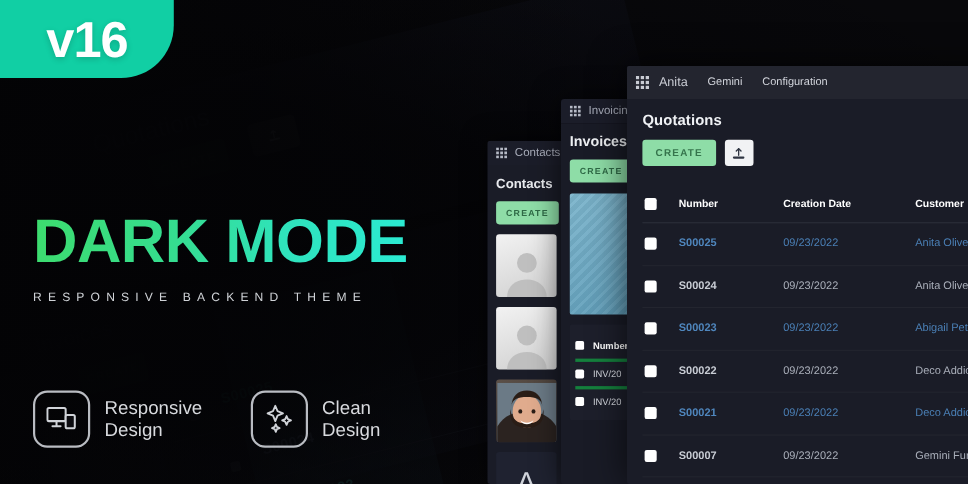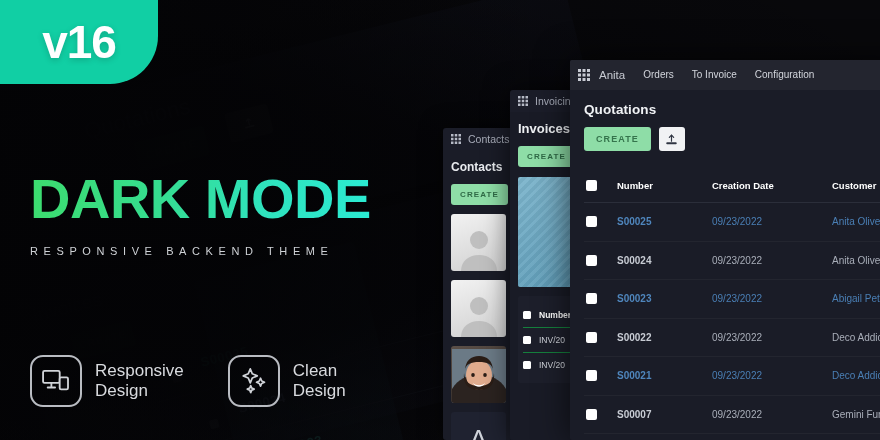--- a/index.html
+++ b/index.html
@@ -57,34 +57,34 @@
   .vignette {
     position:absolute; inset:0; pointer-events:none;
     background:
       radial-gradient(120% 95% at 16% 50%, rgba(3,3,5,.94) 0%, rgba(3,3,5,.80) 32%, rgba(3,3,5,.25) 62%, rgba(3,3,5,0) 84%),
       linear-gradient(90deg, rgba(4,4,6,.96) 0%, rgba(4,4,6,.72) 26%, rgba(4,4,6,.18) 48%, rgba(4,4,6,0) 62%);
   }
 
   
   .v16 {
     position:absolute; left:0; top:0;
-    width:158px; height:84px;
+    width:158px; height:71px;
     background:#11cfa4;
     border-bottom-right-radius:48px;
     display:flex; align-items:center; justify-content:center;
     z-index:30;
   }
   .v16 span {
     color:#ffffff; font-size:46px; font-weight:700;
     letter-spacing:-1px; line-height:1;
     text-shadow:0 2px 6px rgba(0,0,0,.18);
   }
 
   
-  .hero { position:absolute; left:30px; top:172px; z-index:25; }
+  .hero { position:absolute; left:30px; top:192px; z-index:25; }
   .hero-title {
     font-size:56px; font-weight:800; line-height:.98;
     letter-spacing:-0.5px;
     background:linear-gradient(95deg,#3ddc6e 0%, #35dd90 38%, #2fe3bd 68%, #2bebd3 100%);
     -webkit-background-clip:text; background-clip:text;
     -webkit-text-fill-color:transparent; color:transparent;
     white-space:nowrap;
   }
   .hero-sub {
     margin-top:18px;
@@ -161,21 +161,21 @@
     margin-top:10px; width:72px; height:110px; border-radius:2px;
     background:linear-gradient(150deg,#7db5cc,#5e9cb8);
     position:relative; overflow:hidden;
   }
   .inv-img::after{
     content:""; position:absolute; inset:0;
     background:repeating-linear-gradient(135deg,rgba(255,255,255,.05) 0 3px,rgba(0,0,0,.04) 3px 7px);
   }
   .inv-table { margin-top:9px; background:#1d1f2b; border-radius:2px; padding:6px 5px; }
   .inv-trow { display:flex; align-items:center; gap:8px; height:25px; }
-  .inv-trow + .inv-trow { border-top:1px solid #15803d; }
+  .inv-trow + .inv-trow { border-top:3px solid #15803d; }
   .chk-sm {
     width:8px; height:8px; flex:none; background:#fff; border-radius:1.5px;
   }
   .inv-cell { font-size:8.5px; color:#d3d6dd; white-space:nowrap; }
   .inv-cell.head { font-weight:700; color:#fff; }
 
   
   .sales {
     position:absolute; left:570px; top:60px;
     width:340px; height:380px;
@@ -370,22 +370,21 @@
             <rect x="9" y="0" width="3" height="3"></rect>
           <rect x="0" y="4.5" width="3" height="3"></rect>
             <rect x="4.5" y="4.5" width="3" height="3"></rect>
             <rect x="9" y="4.5" width="3" height="3"></rect>
           <rect x="0" y="9" width="3" height="3"></rect>
             <rect x="4.5" y="9" width="3" height="3"></rect>
             <rect x="9" y="9" width="3" height="3"></rect>
         </svg>
       </span>
       <span class="menu-item brand">Anita</span>
-      <span class="menu-item">Orders</span>
-      <span class="menu-item">To Invoice</span>
+      <span class="menu-item">Gemini</span>
       <span class="menu-item">Configuration</span>
     </div>
 
     <div class="sales-body">
       <div class="sales-h">Quotations</div>
 
       <div class="sales-actions">
         <button class="btn-create-lg">CREATE</button>
         <button class="btn-icon">
           <svg width="13" height="13" viewBox="0 0 24 24" fill="none" stroke="#2f3542" stroke-width="2.2" stroke-linecap="round" stroke-linejoin="round">

